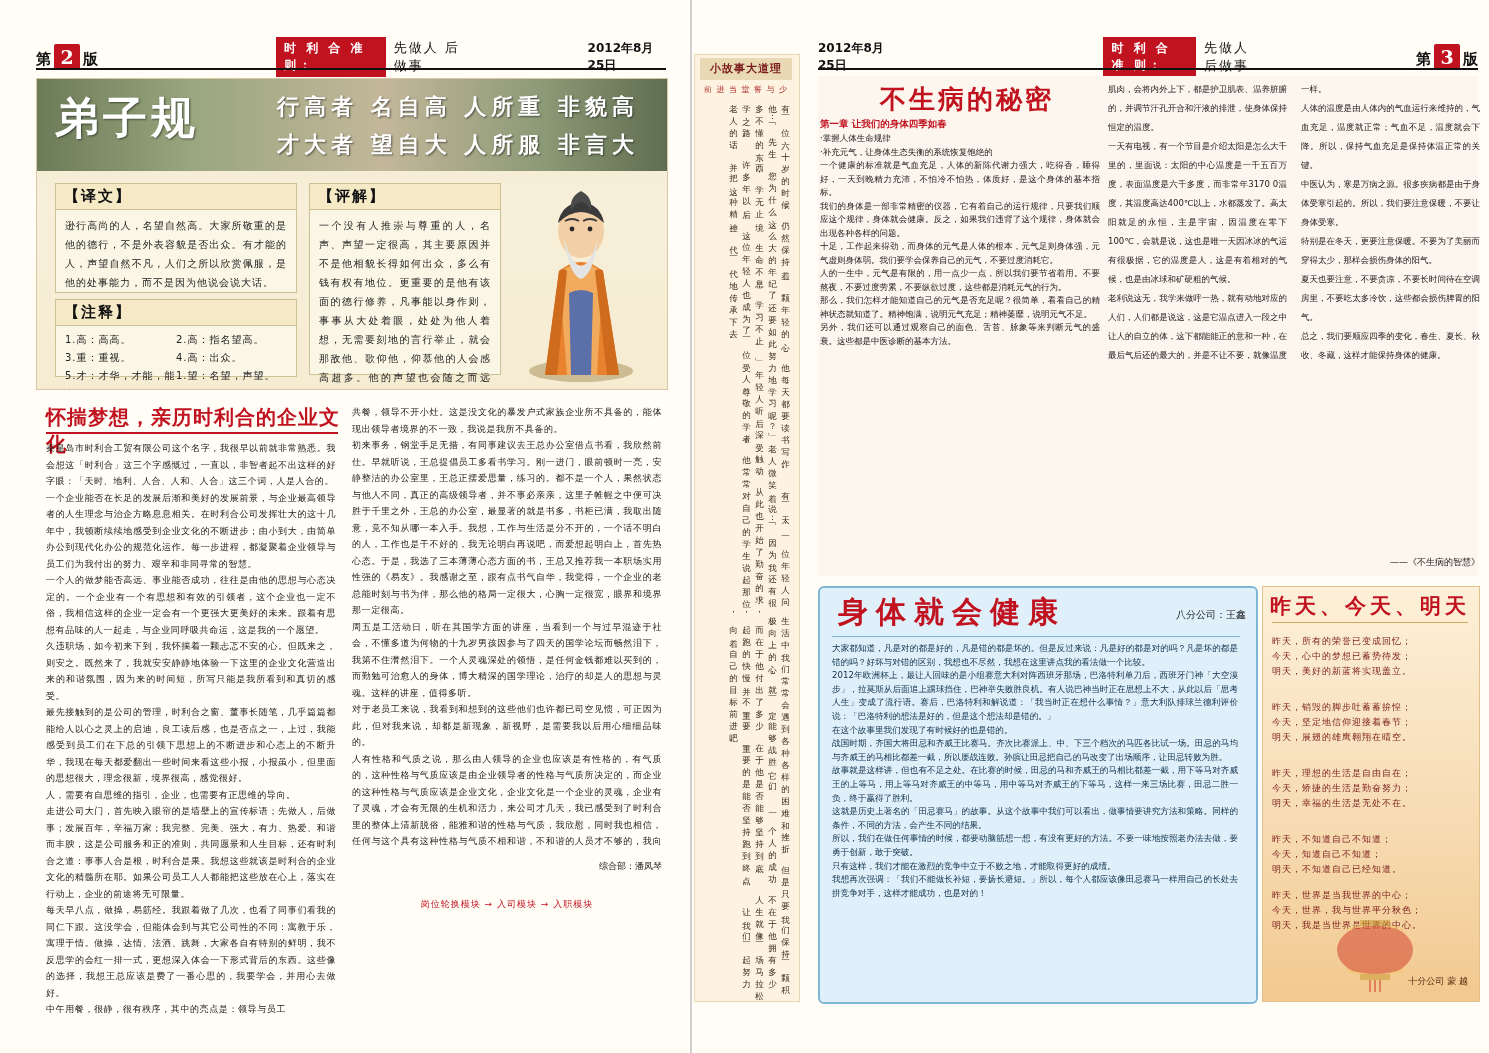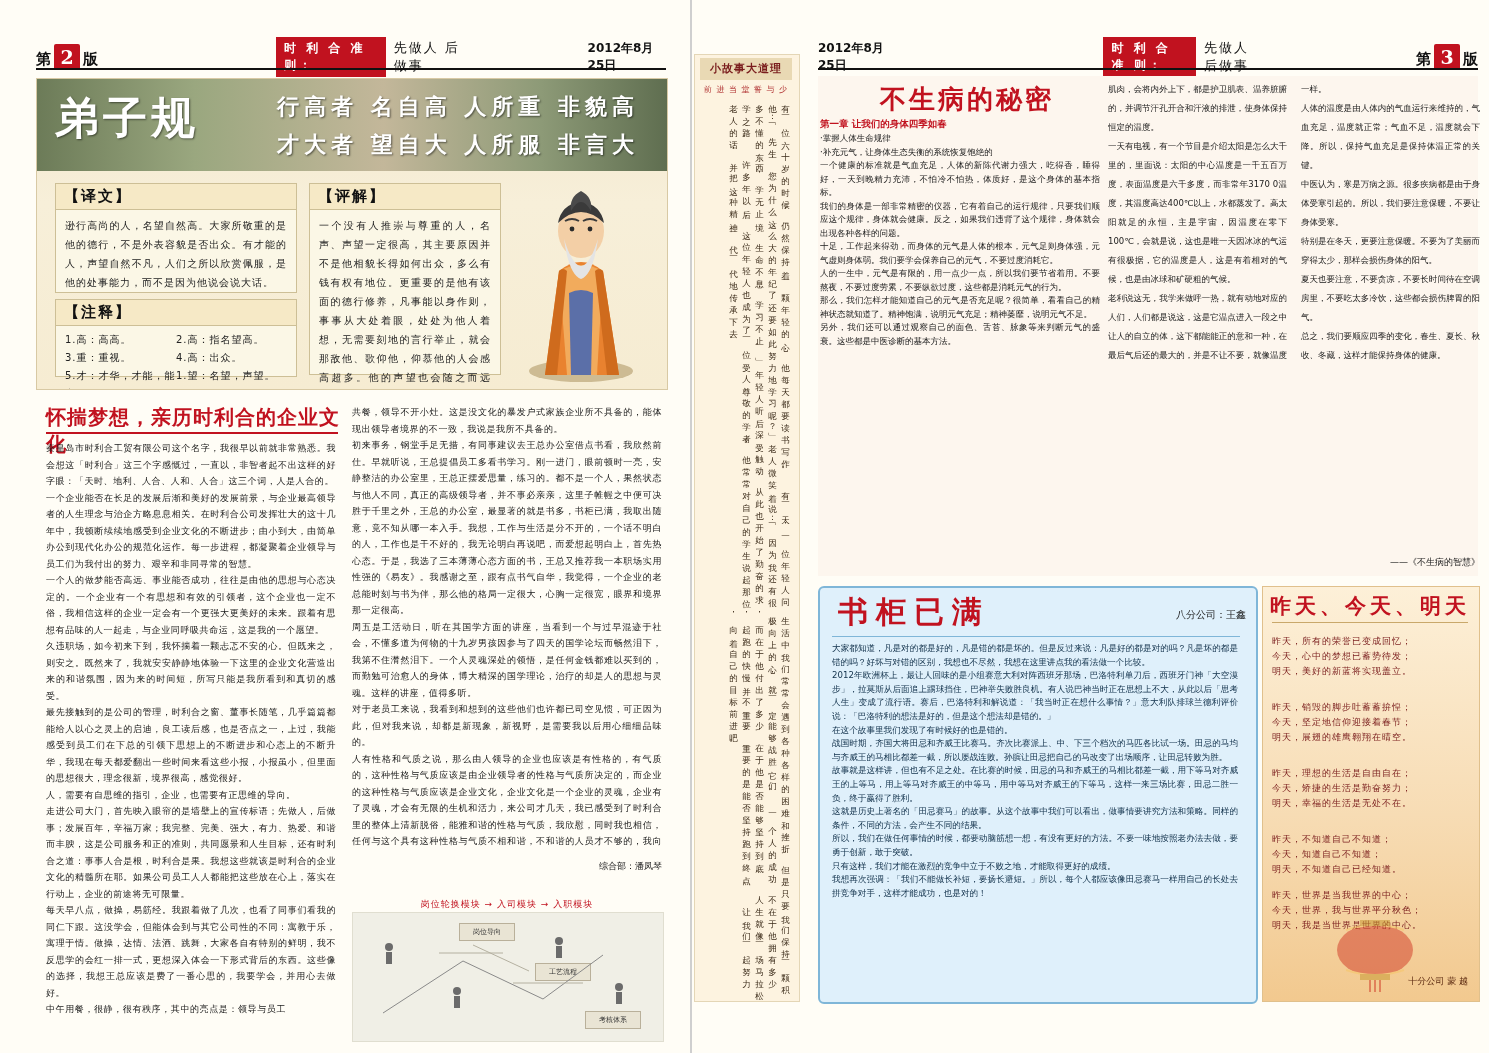--- a/index.html
+++ b/index.html
@@ -174,39 +174,20 @@
 每天早八点，做操，易筋经。我跟着做了几次，也看了同事们看我的同仁下跟。这没学会，但能体会到与其它公司性的不同：寓教于乐，寓理于情。做操，达情、法酒、跳舞，大家各自有特别的鲜明，我不反思学的会红一排一式，更想深入体会一下形式背后的东西。这些像的选择，我想王总应该是费了一番心思的，我要学会，并用心去做好。
 中午用餐，很静，很有秩序，其中的亮点是：领导与员工</div>
   <div id="art1-c2" class="col" style="white-space:pre-line;height:448px;overflow:hidden;">共餐，领导不开小灶。这是没文化的暴发户式家族企业所不具备的，能体现出领导者境界的不一致，我说是我所不具备的。
 初来事务，钢堂手足无措，有同事建议去王总办公室借点书看，我欣然前仕。早就听说，王总提倡员工多看书学习。刚一进门，眼前顿时一亮，安静整洁的办公室里，王总正摆爱思量，练习的。都不是一个人，果然状态与他人不同，真正的高级领导者，并不事必亲亲，这里子帷幄之中便可决胜于千里之外，王总的办公室，最显著的就是书多，书柜已满，我取出随意，竟不知从哪一本入手。我想，工作与生活是分不开的，一个话不明白的人，工作也是干不好的，我无论明白再说吧，而爱想起明白上，首先热心态。于是，我选了三本薄薄心态方面的书，王总又推荐我一本职场实用性强的《易友》。我感谢之至，跟有点书气自华，我觉得，一个企业的老总能时刻与书为伴，那么他的格局一定很大，心胸一定很宽，眼界和境界那一定很高。
 周五是工活动日，听在其国学方面的讲座，当看到一个与过早混迹于社会，不懂多道为何物的十九岁男孩因参与了四天的国学论坛而畅然泪下，我第不住潸然泪下。一个人灵魂深处的领悟，是任何金钱都难以买到的，而勤勉可治愈人的身体，博大精深的国学理论，治疗的却是人的思想与灵魂。这样的讲座，值得多听。
 对于老员工来说，我看到和想到的这些他们也许都已司空见惯，可正因为此，但对我来说，却都是新现象，新视野，是需要我以后用心细细品味的。
 人有性格和气质之说，那么由人领导的企业也应该是有性格的，有气质的，这种性格与气质应该是由企业领导者的性格与气质所决定的，而企业的这种性格与气质应该是企业文化，企业文化是一个企业的灵魂，企业有了灵魂，才会有无限的生机和活力，来公司才几天，我已感受到了时利合里的整体上清新脱俗，能雅和谐的性格与气质，我欣慰，同时我也相信，任何与这个具有这种性格与气质不相和谐，不和谐的人员才不够的，我向且不知自己与时利和合修的距离，但我庆幸，我已走入其中，得以亲身感受她的与众不同。
 感谢来公司后综合部的同事们给予我的温暖与帮助，我将以感恩之心，回馈。</div>
   <div id="art1-sign">综合部：潘凤琴</div>
   <div id="flow-title">岗位轮换模块 → 入司模块 → 入职模块</div>
-  <div id="flow-img">
-    <div class="fl-node" style="left:106px;top:10px;width:54px;height:16px;line-height:16px;">岗位导向</div>
-    <div class="fl-node" style="left:182px;top:50px;width:54px;height:16px;line-height:16px;">工艺流程</div>
-    <div class="fl-node" style="left:232px;top:98px;width:54px;height:16px;line-height:16px;">考核体系</div>
-    <svg style="position:absolute;left:0;top:0;width:310px;height:128px;" viewBox="0 0 310 128">
-      <path d="M30 100 L110 48 L190 86 L250 42" stroke="#8a8a8a" stroke-width="1" fill="none"></path>
-      <path d="M86 40 L150 40 M120 32 L176 58 M160 70 L230 70" stroke="#b4b0a0" stroke-width="1" fill="none"></path>
-      <g fill="#6b6b6b">
-        <circle cx="36" cy="34" r="4"></circle>
-          <rect x="33" y="39" width="6" height="12"></rect>
-        <circle cx="104" cy="78" r="4"></circle>
-          <rect x="101" y="83" width="6" height="12"></rect>
-        <circle cx="206" cy="28" r="4"></circle>
-          <rect x="203" y="33" width="6" height="12"></rect>
-        <circle cx="266" cy="74" r="4"></circle>
-          <rect x="263" y="79" width="6" height="12"></rect>
-      </g>
-    </svg>
-  </div>
 
   <div id="story-col"></div>
   <div id="story-tab">小故事大道理</div>
   <div id="story-sub">前 进 当 堂 誓 与 少</div>
   <div id="story-vtext">有 一 位 六 十 岁 的 时 候 ，仍 然 保 持 着 一 颗 年 轻 的 心 ，他 每 天 都 要 读 书 写 作 。 有 一 天 ，一 位 年 轻 人 问 他 ：「 先 生 ，您 为 什 么 这 么 大 的 年 纪 了 还 要 如 此 努 力 地 学 习 呢 ？」 老 人 微 笑 着 说 ：「 因 为 我 还 有 很 多 不 懂 的 东 西 ，学 无 止 境 ，生 命 不 息 ，学 习 不 止 。」 年 轻 人 听 后 深 受 触 动 ，从 此 也 开 始 了 勤 奋 的 求 学 之 路 。 许 多 年 以 后 ，这 位 年 轻 人 也 成 为 了 一 位 受 人 尊 敬 的 学 者 ，他 常 常 对 自 己 的 学 生 说 起 那 位 老 人 的 话 ，并 把 这 种 精 神 一 代 一 代 地 传 承 下 去 。</div>
   <div id="story-vtext2">生 活 中 我 们 常 常 会 遇 到 各 种 各 样 的 困 难 和 挫 折 ，但 是 只 要 我 们 保 持 一 颗 积 极 向 上 的 心 ，就 一 定 能 够 战 胜 它 们 。 一 个 人 的 成 功 ，不 在 于 他 拥 有 多 少 ，而 在 于 他 付 出 了 多 少 ，在 于 他 是 否 能 够 坚 持 到 底 。 人 生 就 像 一 场 马 拉 松 ，起 跑 的 快 慢 并 不 重 要 ，重 要 的 是 能 否 坚 持 跑 到 终 点 。 让 我 们 一 起 努 力 ，向 着 自 己 的 目 标 前 进 吧 。</div>
 
   <div class="masthead" style="left:818px;top:40px;width:660px;">
     <div class="mh-date">2012年8月25日</div>
     <div class="slogan" style="margin-left:190px;">
@@ -236,21 +217,21 @@
 一天有电视，有一个节目是介绍太阳是怎么大千里的，里面说：太阳的中心温度是一千五百万度，表面温度是六千多度，而非常年3170 0温度，其温度高达400℃以上，水都蒸发了。高太阳就足的永恒，主是宇宙，因温度在零下100℃，会就是说，这也是唯一天因冰冰的气运有很极据，它的温度是人，这是有着相对的气候，也是由冰球和矿硬粗的气候。
 老利说这无，我学来做呼一热，就有动地对应的人们，人们都是说这，这是它温点进入一段之中让人的自立的体，这下都能能正的意和一种，在最后气后还的最大的，并是不让不要，就像温度一样。
 人体的温度是由人体内的气血运行来维持的，气血充足，温度就正常；气血不足，温度就会下降。所以，保持气血充足是保持体温正常的关键。
 中医认为，寒是万病之源。很多疾病都是由于身体受寒引起的。所以，我们要注意保暖，不要让身体受寒。
 特别是在冬天，更要注意保暖。不要为了美丽而穿得太少，那样会损伤身体的阳气。
 夏天也要注意，不要贪凉，不要长时间待在空调房里，不要吃太多冷饮，这些都会损伤脾胃的阳气。
 总之，我们要顺应四季的变化，春生、夏长、秋收、冬藏，这样才能保持身体的健康。</div>
   <div id="health-sign">——《不生病的智慧》</div>
 
   <div id="gb-box"></div>
-  <div id="gb-title">书柜已满</div>
+  <div id="gb-title">身体就会健康</div>
   <div id="gb-author">八分公司：王鑫</div>
   <div id="gb-rule"></div>
   <div id="gb-body" style="white-space:pre-line;overflow:hidden;">大家都知道，凡是对的都是好的，凡是错的都是坏的。但是反过来说：凡是好的都是对的吗？凡是坏的都是错的吗？好坏与对错的区别，我想也不尽然，我想在这里讲点我的看法做一个比较。
 2012年欧洲杯上，最让人回味的是小组赛意大利对阵西班牙那场，巴洛特利单刀后，西班牙门神「大空漠步」，拉莫斯从后面追上踢球挡住，巴神举失败胜良机。有人说巴神当时正在思想上不大，从此以后「思考人生」变成了流行语。赛后，巴洛特利和解说道：「我当时正在想什么事情？」意大利队排球兰德利评价说：「巴洛特利的想法是好的，但是这个想法却是错的。」
 在这个故事里我们发现了有时候好的也是错的。
 战国时期，齐国大将田忌和齐威王比赛马。齐次比赛派上、中、下三个档次的马匹各比试一场。田忌的马均与齐威王的马相比都差一截，所以屡战连败。孙膑让田忌把自己的马改变了出场顺序，让田忌转败为胜。
 故事就是这样讲，但也有不足之处。在比赛的时候，田忌的马和齐威王的马相比都差一截，用下等马对齐威王的上等马，用上等马对齐威王的中等马，用中等马对齐威王的下等马，这样一来三场比赛，田忌二胜一负，终于赢得了胜利。
 这就是历史上著名的「田忌赛马」的故事。从这个故事中我们可以看出，做事情要讲究方法和策略。同样的条件，不同的方法，会产生不同的结果。
 所以，我们在做任何事情的时候，都要动脑筋想一想，有没有更好的方法。不要一味地按照老办法去做，要勇于创新，敢于突破。
 只有这样，我们才能在激烈的竞争中立于不败之地，才能取得更好的成绩。

